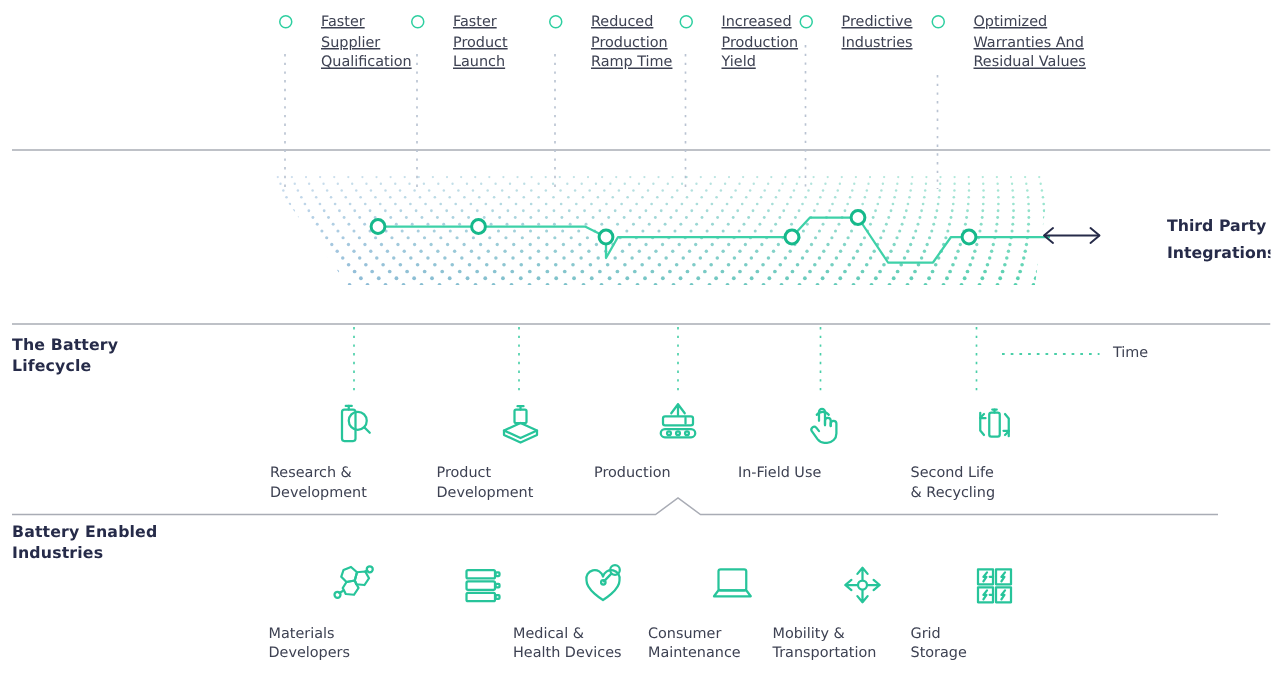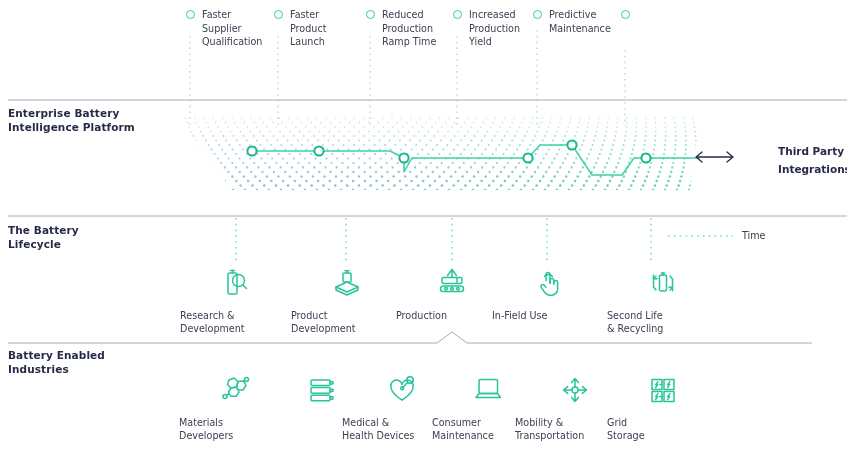--- a/index.html
+++ b/index.html
@@ -56,25 +56,26 @@
     left: 0;
     top: 2px;
     width: 9px;
     height: 9px;
     border: 1.6px solid #2ecfa0;
     border-radius: 50%;
     box-sizing: border-box;
   }
   .benefit .btext {
     display: block;
-    margin-left: 16px;
+    margin-left: 28px;
     font-size: 9.6px;
     line-height: 13.6px;
     color: #3d4152;
     white-space: pre-line;
+    text-decoration: underline;
   }
 
   
   #data-legend {
     position: absolute;
     left: 742px;
     top: 230px;
     font-size: 9.6px;
     color: #3d4152;
     line-height: 12px;
@@ -974,22 +975,20 @@
 
     <g stroke="#49cfa8" stroke-width="1.1" stroke-dasharray="1.6 4.2">
       <line x1="236" y1="218" x2="236" y2="262"></line>
       <line x1="346" y1="218" x2="346" y2="262"></line>
       <line x1="452" y1="218" x2="452" y2="262"></line>
       <line x1="547" y1="218" x2="547" y2="262"></line>
       <line x1="651" y1="218" x2="651" y2="262"></line>
     </g>
   </svg>
 
-  <div class="row-label" id="label-platform">Enterprise Battery
-Intelligence Platform</div>
   <div class="row-label" id="label-industries">Battery Enabled
 Industries</div>
   <div class="row-label" id="label-lifecycle">The Battery
 Lifecycle</div>
 
   <div class="benefit" style="left:186px">
     <span class="ring"></span>
     <span class="btext">Faster
 Supplier
 Qualification</span>
@@ -1008,24 +1007,27 @@
   </div>
   <div class="benefit" style="left:453px">
     <span class="ring"></span>
     <span class="btext">Increased
 Production
 Yield</span>
   </div>
   <div class="benefit" style="left:533px">
     <span class="ring"></span>
     <span class="btext">Predictive
-Maintenance</span>
+Industries</span>
   </div>
   <div class="benefit" style="left:621px;width:104px">
     <span class="ring"></span>
+    <span class="btext">Optimized
+Warranties And
+Residual Values</span>
   </div>
 
   <div id="third-party-label">Third Party
 Integrations</div>
   <div id="data-legend">Time</div>
 
   <div class="node lifecycle-node" style="left:180px">
     <span class="glyph">
       <svg class="ic" viewBox="0 0 34 34">
         <rect x="9" y="7" width="9" height="21" rx="1.6"></rect>

